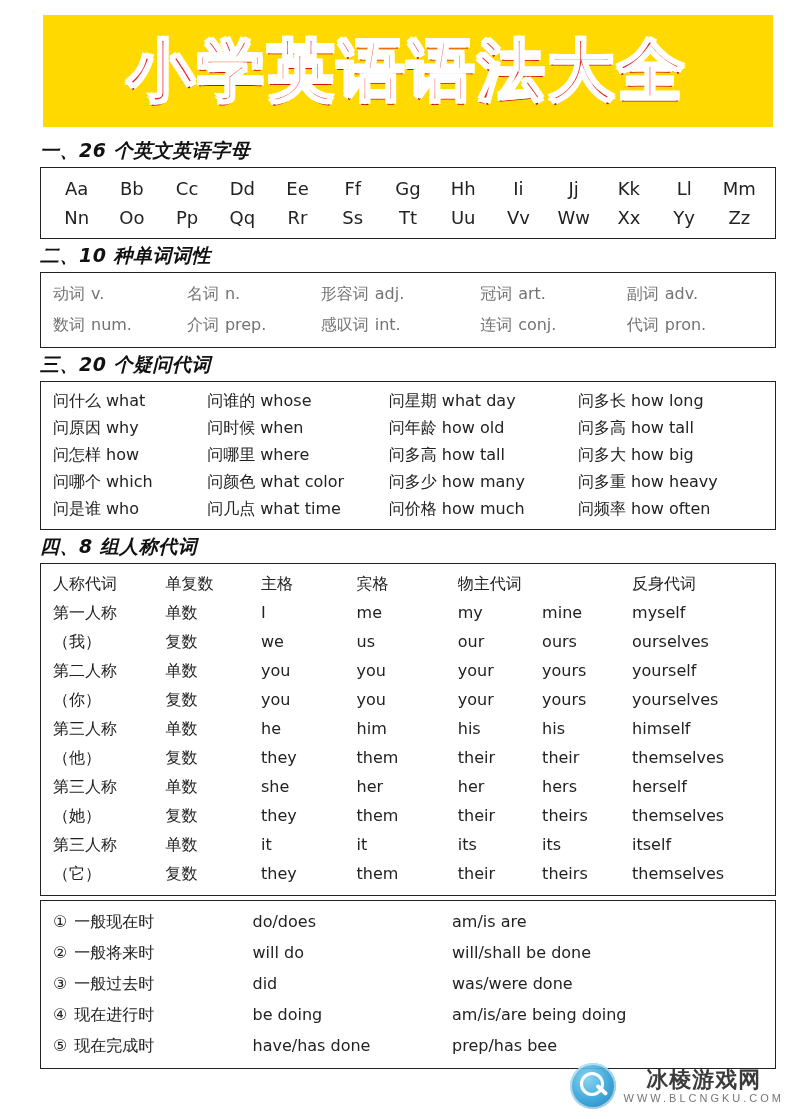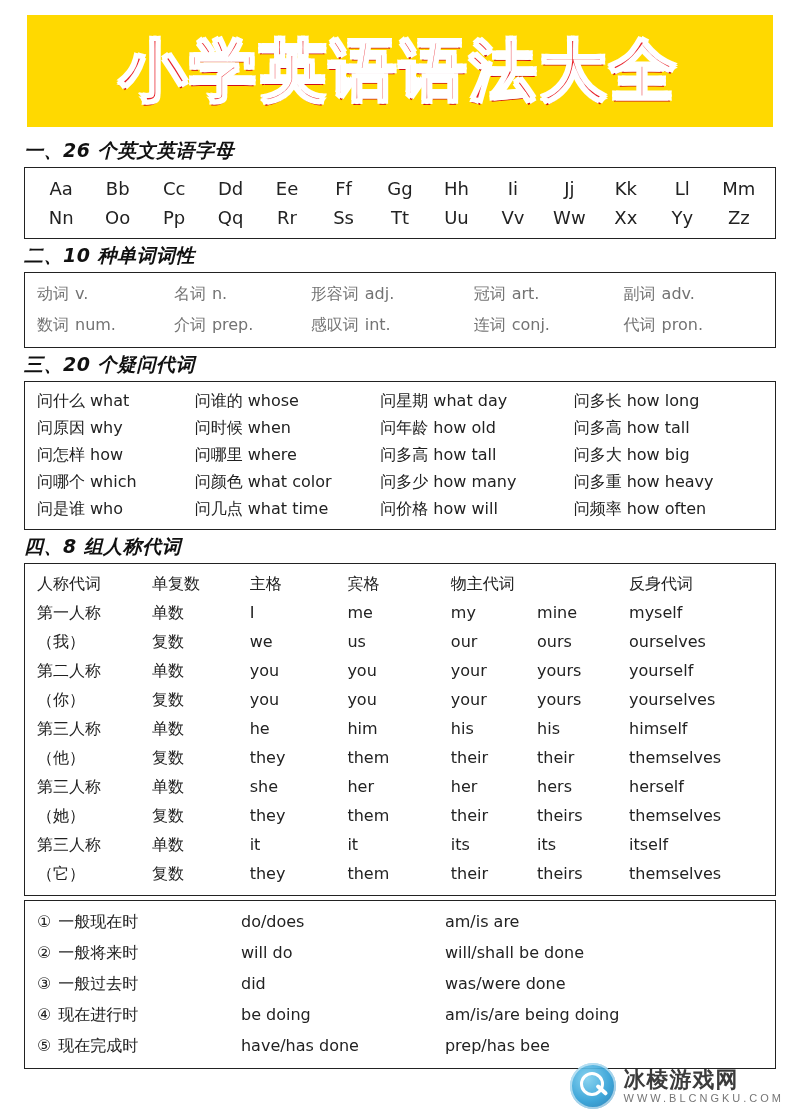--- a/index.html
+++ b/index.html
@@ -6,21 +6,21 @@
   html, body {
     margin: 0; padding: 0;
     background: #ffffff;
     font-family: "Liberation Sans", "DejaVu Sans", sans-serif;
   }
   .page {
     width: 800px; height: 1119px;
     position: relative;
     background: #fff;
     overflow: hidden;
-    padding: 10px 18px 0 18px;
+    padding: 10px 18px 0 34px;
   }
 
   
   .title-banner {
     background: #ffd900;
     border: 3px solid #ffffff;
     height: 118px;
     display: flex;
     align-items: center;
     justify-content: center;
@@ -117,20 +117,21 @@
 
   
   .watermark {
     position: absolute;
     right: 16px;
     bottom: 10px;
     display: flex;
     align-items: center;
     gap: 8px;
     opacity: 0.92;
+    text-align: center;
   }
   .wm-logo {
     width: 46px; height: 46px;
     border-radius: 50%;
     background: radial-gradient(circle at 38% 34%, #7fd0ef 0%, #2f9fd6 55%, #1b6fa8 100%);
     position: relative;
     box-shadow: inset 0 0 0 2px rgba(255,255,255,0.55);
   }
   .wm-logo:before {
     content: "";
@@ -246,21 +247,21 @@
     </div>
     <div class="q-row">
       <span class="q-cell"><span class="cn">问哪个</span><span>which</span></span>
       <span class="q-cell"><span class="cn">问颜色</span><span>what color</span></span>
       <span class="q-cell"><span class="cn">问多少</span><span>how many</span></span>
       <span class="q-cell"><span class="cn">问多重</span><span>how heavy</span></span>
     </div>
     <div class="q-row">
       <span class="q-cell"><span class="cn">问是谁</span><span>who</span></span>
       <span class="q-cell"><span class="cn">问几点</span><span>what time</span></span>
-      <span class="q-cell"><span class="cn">问价格</span><span>how will</span></span>
+      <span class="q-cell"><span class="cn">问价格</span><span>how much</span></span>
       <span class="q-cell"><span class="cn">问频率</span><span>how often</span></span>
     </div>
   </div>
 
   <div class="sec-head">四、8 组人称代词</div>
   <div class="box">
     <div class="pron-row header">
       <span>人称代词</span>
       <span>单复数</span>
       <span>主格</span>

